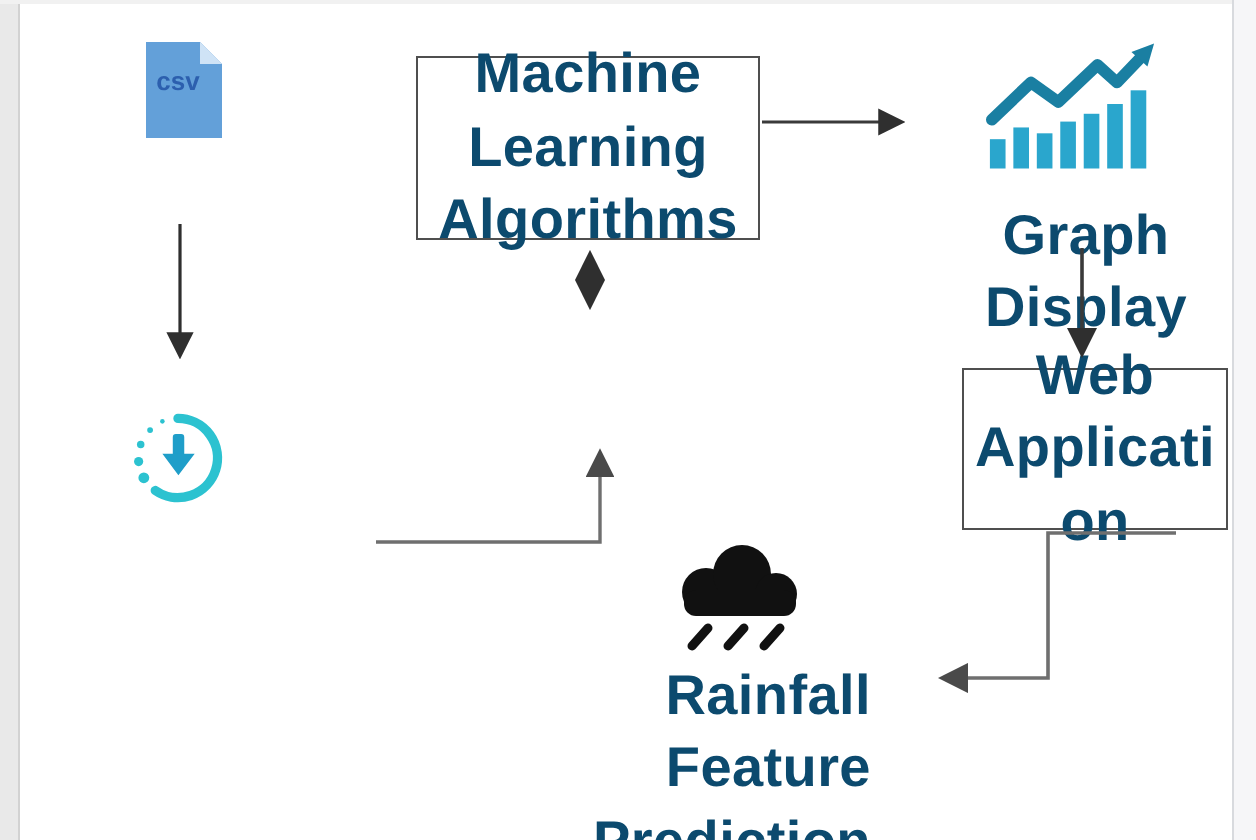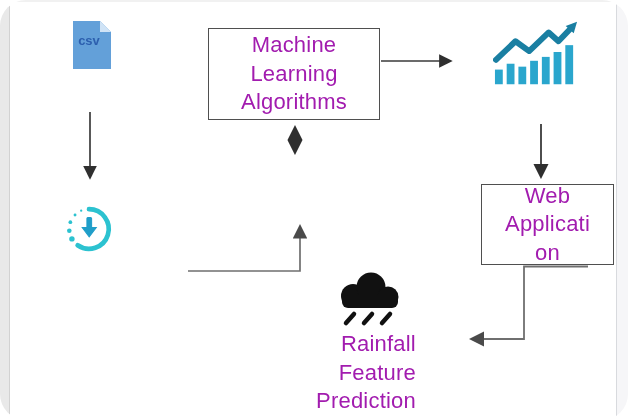--- a/index.html
+++ b/index.html
@@ -1,40 +1,39 @@
 <!DOCTYPE html>
 <html><head>
 <meta charset="utf-8">
 <style>
   html,body{margin:0;padding:0;background:#ffffff;}
   .canvas{
     position:relative;width:628px;height:420px;overflow:hidden;
     background:#ffffff;
     font-family:"Liberation Sans","DejaVu Sans",sans-serif;
-    border-radius:26px;
   }
   .edge{position:absolute;top:0;height:420px;}
   .edge-left-strip{left:0;width:9px;background:#e9e9e9;}
   .edge-left-line{left:9px;width:1px;background:#d2d2d2;}
   .edge-right-line{left:616px;width:1px;background:#d8dade;}
   .edge-right-strip{left:617px;width:11px;background:#f6f6f8;}
   .edge-top-line{position:absolute;left:0;top:0;width:628px;height:2px;background:#f1f1f1;}
 
   .node-box{
     position:absolute;background:#ffffff;border:1.6px solid #4f4f4f;
     display:flex;align-items:center;justify-content:center;
     text-align:center;box-sizing:border-box;
   }
   .box-ml{left:208px;top:28px;width:172px;height:92px;}
   .box-analysis{left:216px;top:159px;width:171px;height:59px;}
   .box-web{left:481px;top:184px;width:133px;height:81px;}
 
   .box-label,.icon-label{
-    white-space:pre-line;color:#a21caf;font-weight:400;
-    font-size:22px;line-height:1.3;letter-spacing:.2px;
+    white-space:pre-line;color:#0c4a6e;font-weight:700;
+    font-size:28px;line-height:1.3;letter-spacing:.2px;
   }
   .icon-label{
     position:absolute;transform:translateX(-50%);text-align:center;
   }
   .lbl-data{left:90px;top:63px;}
   .lbl-cleaning{left:88px;top:263px;}
   .lbl-graph{left:543px;top:100px;}
   .lbl-rainfall{left:366px;top:330px;text-align:right;}
 
   .icon{position:absolute;}
@@ -78,20 +77,22 @@
       <rect x="14" y="45" width="8" height="21"></rect>
       <rect x="26" y="48" width="8" height="18"></rect>
       <rect x="38" y="42" width="8" height="24"></rect>
       <rect x="50" y="38" width="8" height="28"></rect>
       <rect x="62" y="33" width="8" height="33"></rect>
       <rect x="74" y="26" width="8" height="40"></rect>
     </g>
     <polyline points="3,41 23,22 37,32 57,13 67,22 78.5,10" fill="none" stroke="#1a7fa2" stroke-width="6" stroke-linejoin="round" stroke-linecap="round"></polyline>
     <polygon points="86,2 82.6,13.8 74.4,6.4" fill="#1a7fa2"></polygon>
   </svg>
+  <div class="icon-label lbl-graph">Graph
+Display</div>
 
   <svg class="icon icon-cleaning" viewBox="0 0 48 48">
     <path d="M24 5 A19 19 0 1 1 13.1 39.6" fill="none" stroke="#2cc2d0" stroke-width="4.5" stroke-linecap="round"></path>
     <g fill="#2cc2d0">
       <circle cx="7.6" cy="33.5" r="2.6"></circle>
       <circle cx="5.1" cy="25.7" r="2.2"></circle>
       <circle cx="6.1" cy="17.5" r="1.8"></circle>
       <circle cx="10.6" cy="10.6" r="1.4"></circle>
       <circle cx="16.5" cy="6.4" r="1.1"></circle>
     </g>

